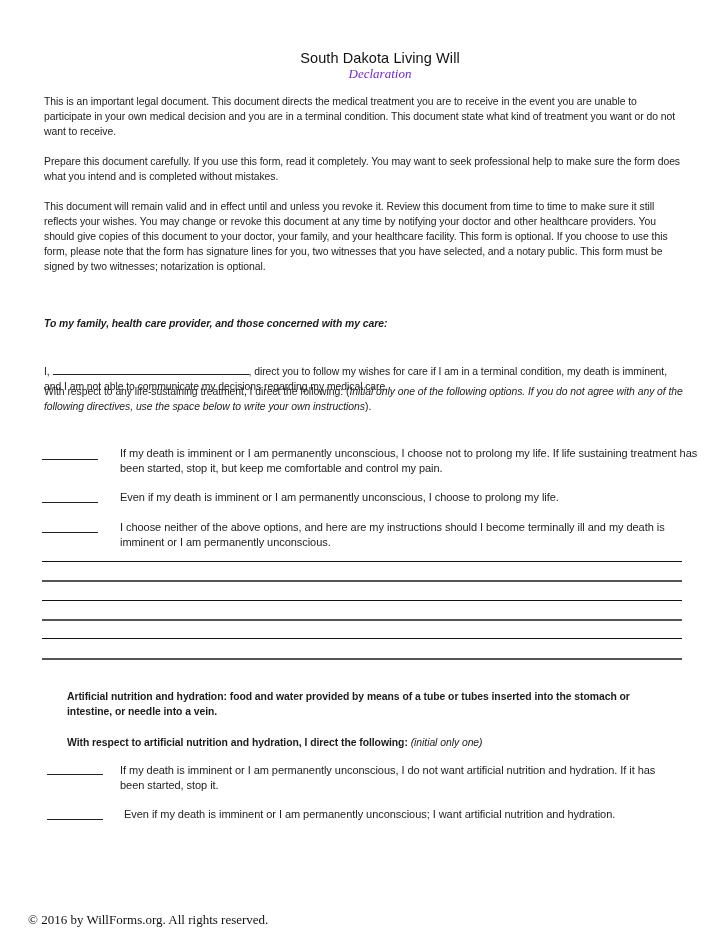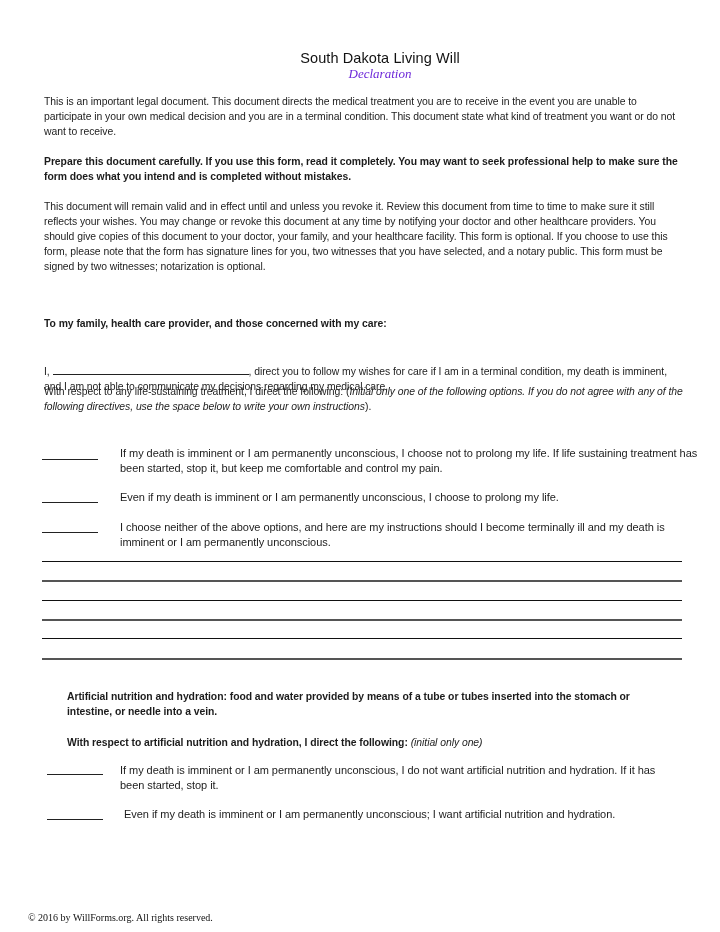--- a/index.html
+++ b/index.html
@@ -71,37 +71,37 @@
     .write-line {
       left: 42px;
       width: 620px;
       height: 0;
     }
     .write-line.dark { border-top: 1.6px solid #111; }
     .write-line.grey { border-top: 2px solid #555; }
     .footer {
       left: 8px; top: 912px;
       font-family: "Liberation Serif", serif;
-      font-size: 10px;
+      font-size: 13px;
       color: #111;
     }
   </style>
 </head>
 <body>
 
 <div>
 
   <div class="abs title">South Dakota Living Will</div>
   <div class="abs subtitle">Declaration</div>
 
   <div class="abs para" style="top:94px;">This is an important legal document.  This document directs the medical treatment you are to receive in the event you are unable to participate in your own medical decision and you are in a terminal condition.  This document state what kind of treatment you want or do not want to receive.</div>
-  <div class="abs para" style="top:154px;font-weight:bold;">Prepare this document carefully.  If you use this form, read it completely.  You may want to seek professional help to make sure the form does what you intend and is completed without mistakes.</div>
+  <div class="abs para" style="top:154px;">Prepare this document carefully.  If you use this form, read it completely.  You may want to seek professional help to make sure the form does what you intend and is completed without mistakes.</div>
   <div class="abs para" style="top:199px;">This document will remain valid and in effect until and unless you revoke it.  Review this document from time to time to make sure it still reflects your wishes.  You may change or revoke this document at any time by notifying your doctor and other healthcare providers.  You should give copies of this document to your doctor, your family, and your healthcare facility.  This form is optional.  If you choose to use this form, please note that the form has signature lines for you, two witnesses that you have selected, and a notary public.  This form must be signed by two witnesses; notarization is optional.</div>
 
-  <div class="abs para bold" style="top:316px;">To my family, health care provider, and those concerned with my care:</div>
+  <div class="abs para bold" style="top:316px;font-style:italic;">To my family, health care provider, and those concerned with my care:</div>
 
   <div class="abs para" style="top:346px;margin-top:17px;">
     <span>I, </span><span class="blank-line" style="width:196px;height:11px;"></span><span>, direct you to follow my wishes for care if I am in a terminal condition, my death is imminent, and I am not able to communicate my decisions regarding my medical care.</span>
   </div>
 
   <div class="abs para" style="top:384px;">
     <span>With respect to any life-sustaining treatment, I direct the following: (</span><span class="ital">Initial only one of the following options.  If you do not agree with any of the following directives, use the space below to write your own instructions</span><span>).</span>
   </div>
 
   <div class="abs option-blank" style="top:459px;"></div>

